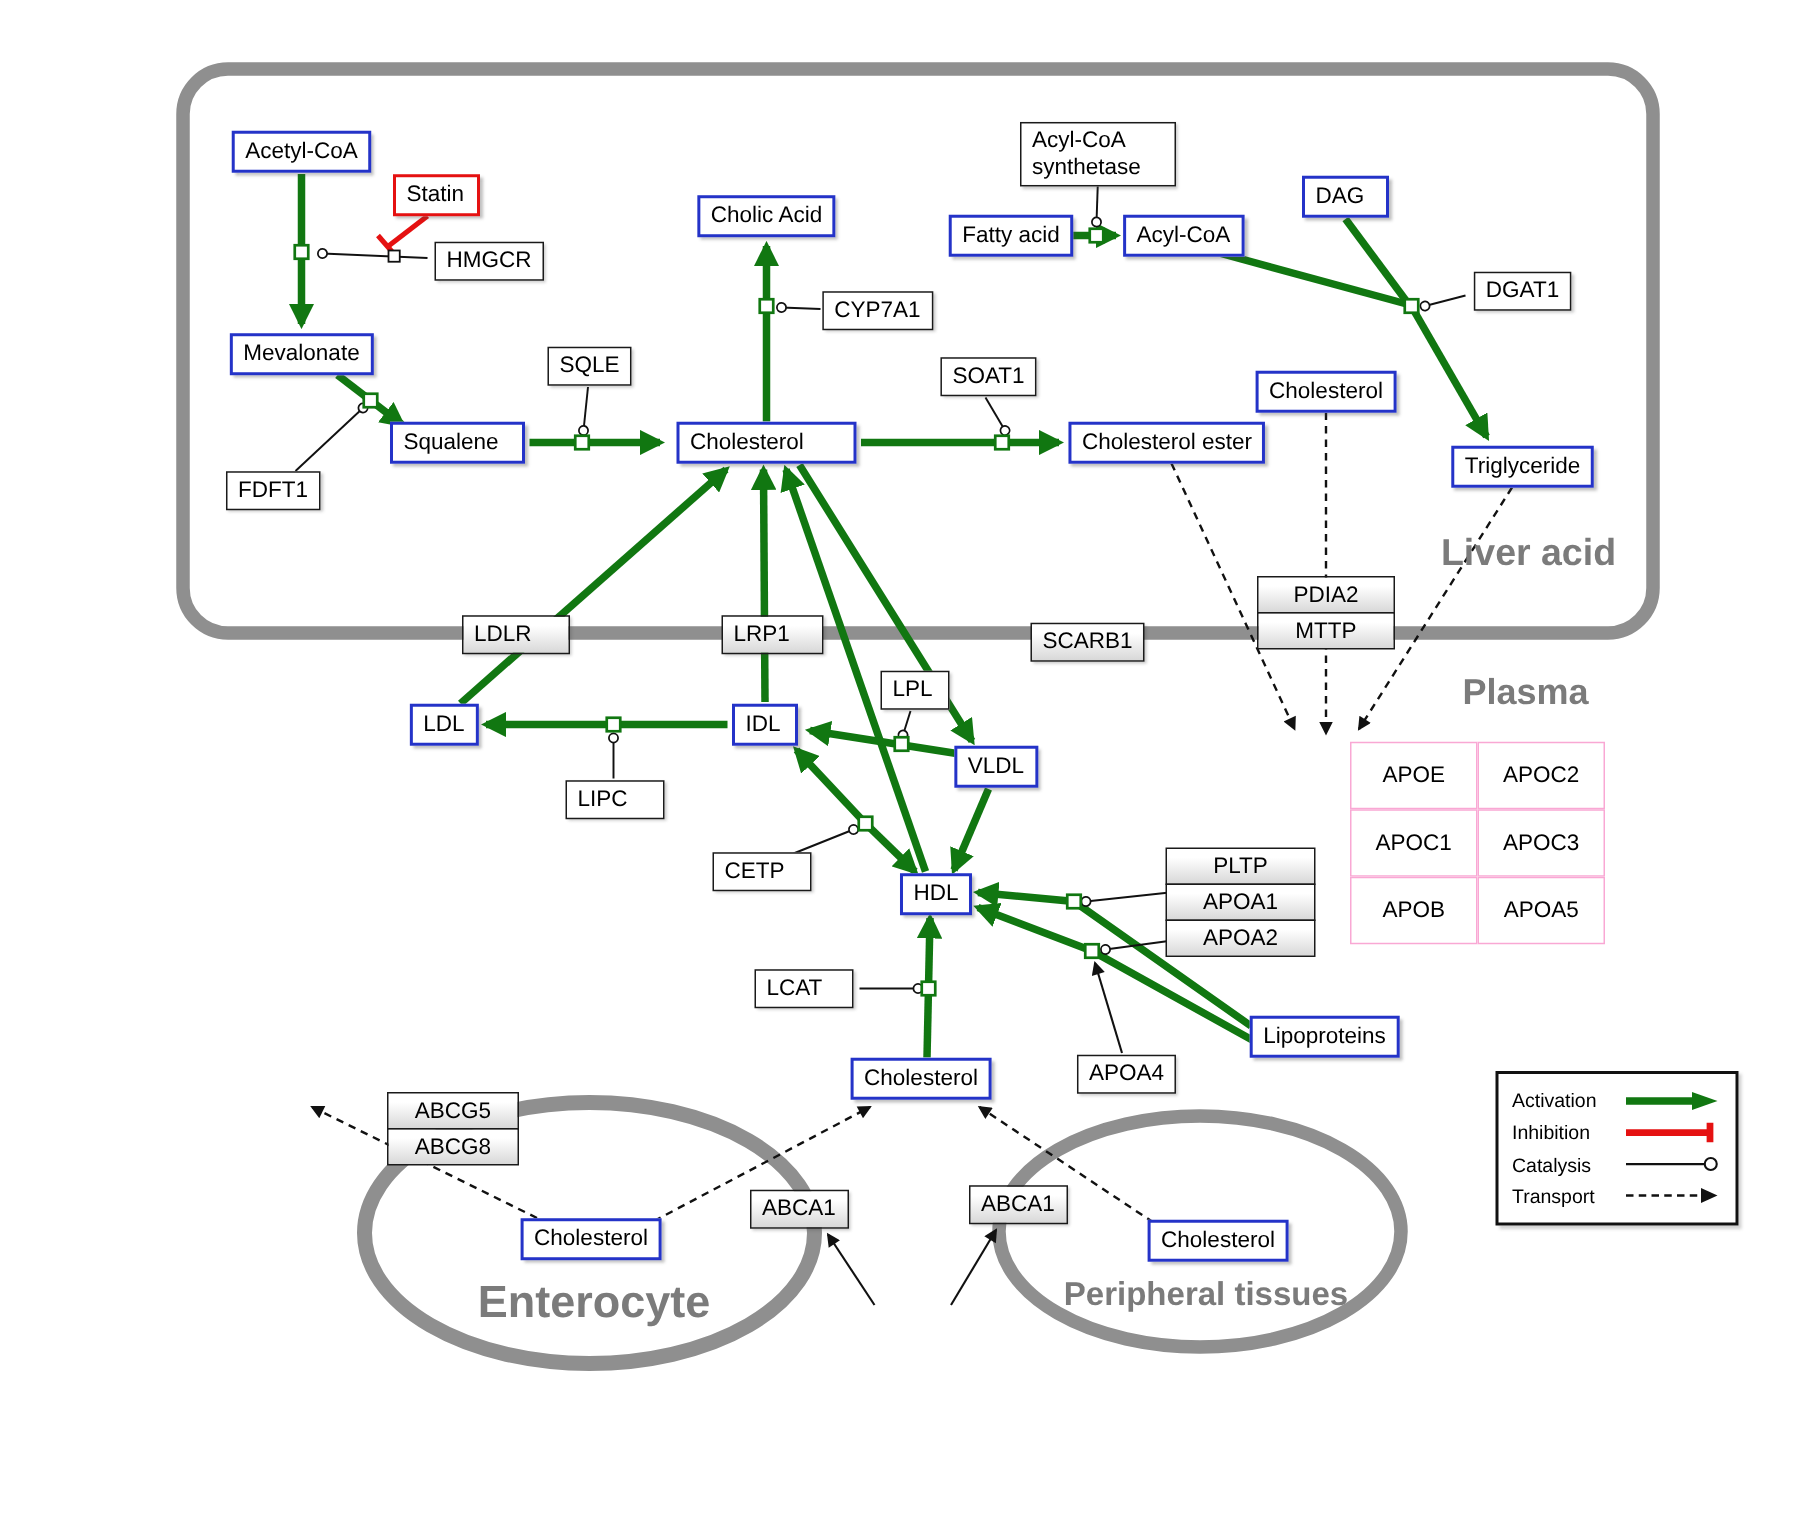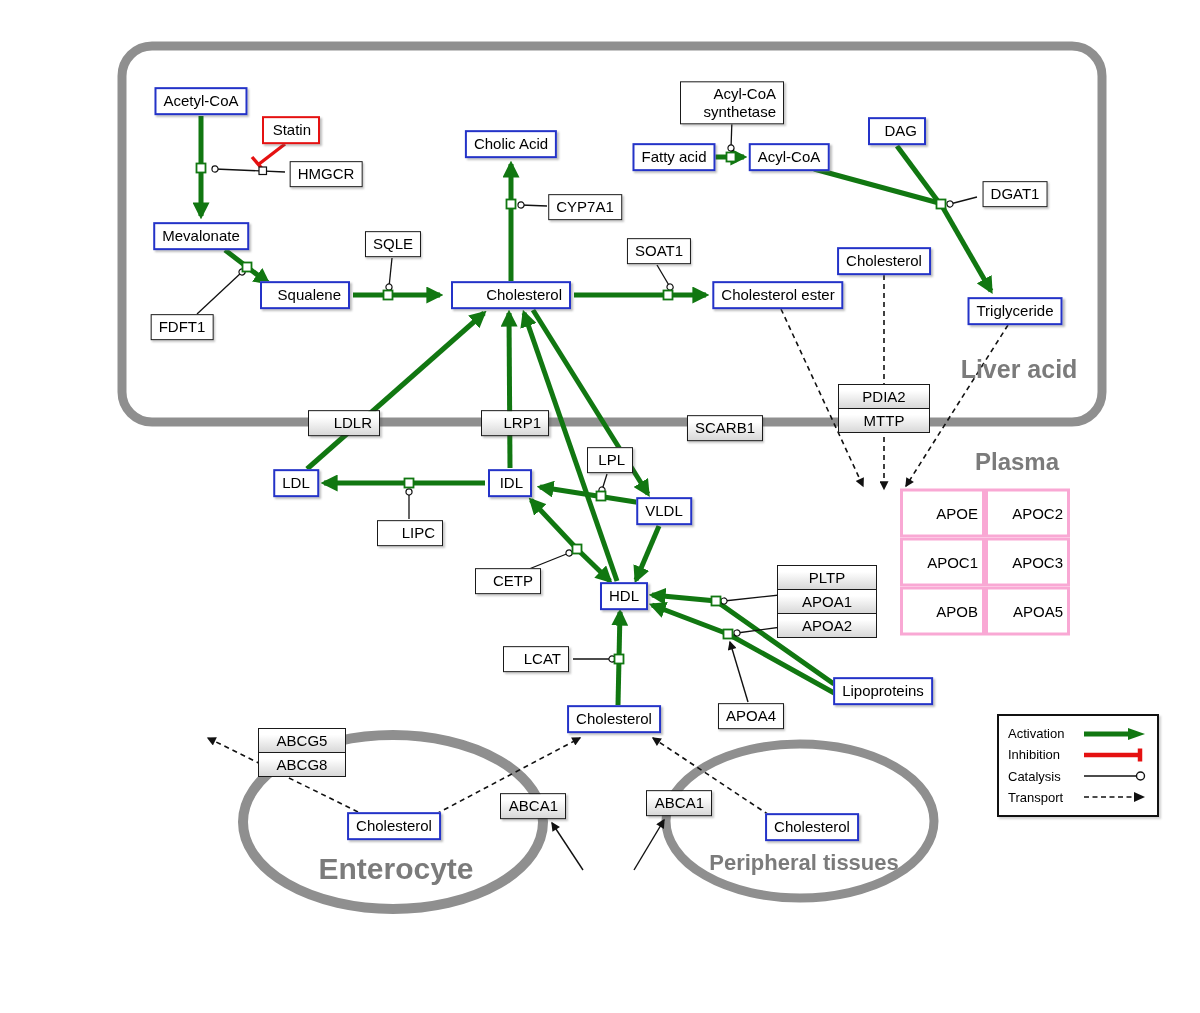--- a/index.html
+++ b/index.html
@@ -1,31 +1,31 @@
 <!DOCTYPE html>
 <html><head>
 <meta charset="utf-8">
 <style>
   *{margin:0;padding:0;box-sizing:border-box}
   body{font-family:"Liberation Sans",sans-serif;background:#fff;color:#000}
   #canvas{position:relative;width:1200px;height:1013px;background:#fff;overflow:hidden}
   #edges{position:absolute;left:0;top:0}
   .node{position:absolute;transform:translate(-50%,-50%);background:#fff;font-size:15px;line-height:1.18;
-        padding:3px 7px;text-align:right;white-space:nowrap}
+        padding:3px 7px;text-align:left;white-space:nowrap}
   .met{border:2px solid #2433c8;box-shadow:2px 2px 2px rgba(70,70,70,.35)}
   .enz{border:1.4px solid #1a1a1a;box-shadow:1.5px 1.5px 2px rgba(70,70,70,.3)}
   .tr{border:1.4px solid #1a1a1a;background:linear-gradient(#ffffff 25%,#d8d8d8);box-shadow:1.5px 1.5px 2px rgba(70,70,70,.3)}
   .drug{border:2px solid #e51111;box-shadow:2px 2px 2px rgba(70,70,70,.35)}
   .wrap{white-space:normal;width:104px}
   .stack{position:absolute;transform:translate(-50%,-50%);display:flex;flex-direction:column}
   .stack .cell{border:1.4px solid #1a1a1a;background:linear-gradient(#ffffff 25%,#d8d8d8);
         padding:3px 6px;font-size:15px;text-align:center;margin-top:-1px;width:100%}
   .region-label{position:absolute;transform:translate(-50%,-50%);font-weight:bold;color:#7b7b7b;white-space:nowrap}
   .apo{position:absolute;transform:translate(-50%,-50%);display:grid;grid-template-columns:85px 85px;background:#fff}
-  .apo .cell{border:3px solid #f9a8d4;background:#fff;font-size:15px;text-align:right;padding:13px 4px}
+  .apo .cell{border:1px solid #f9a8d4;background:#fff;font-size:15px;text-align:center;padding:13px 4px}
   #legend{position:absolute;left:997px;top:714px;width:162px;height:103px;border:2.5px solid #111;
         background:#fff;padding:8px 9px;display:flex;flex-direction:column;justify-content:space-between;box-shadow:2px 2px 2px rgba(70,70,70,.25)}
   .leg-row{display:flex;align-items:center;justify-content:space-between;height:19px}
   .leg-row span{font-size:13px}
 </style>
 </head>
 <body>
 
 <div id="canvas">
 

